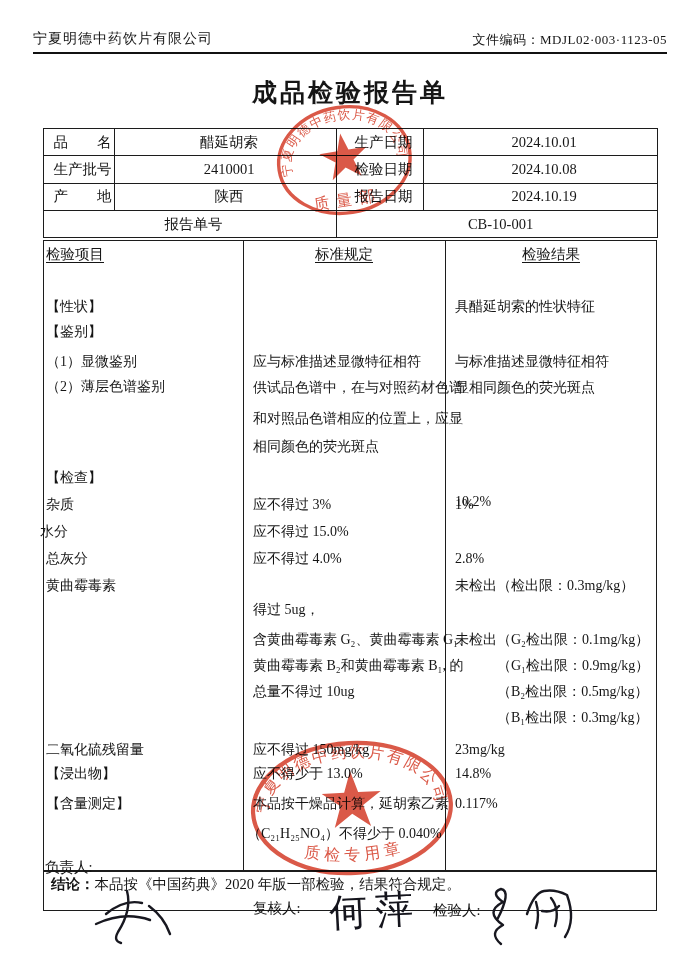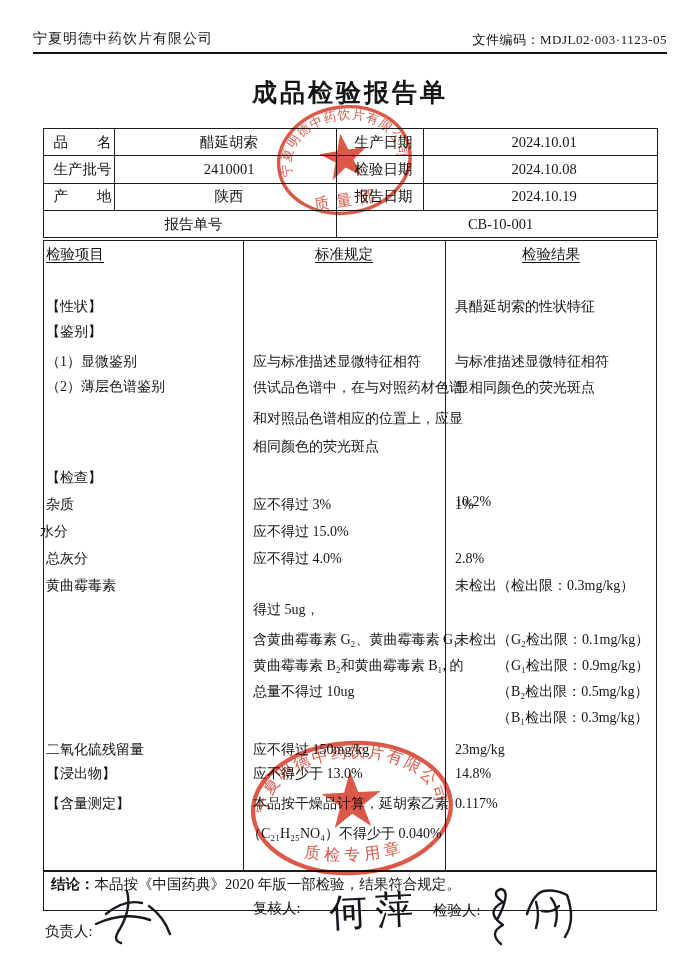--- a/index.html
+++ b/index.html
@@ -114,21 +114,21 @@
   <div class="ln" style="left:455px;top:631px">未检出（G₂检出限：0.1mg/kg）</div>
   <div class="ln" style="left:497px;top:657px">（G₁检出限：0.9mg/kg）</div>
   <div class="ln" style="left:497px;top:683px">（B₂检出限：0.5mg/kg）</div>
   <div class="ln" style="left:497px;top:709px">（B₁检出限：0.3mg/kg）</div>
   <div class="ln" style="left:455px;top:741px">23mg/kg</div>
   <div class="ln" style="left:455px;top:765px">14.8%</div>
   <div class="ln" style="left:455px;top:795px">0.117%</div>
 
   <div class="concl"><b>结论：</b><span>本品按《中国药典》2020 年版一部检验，结果符合规定。</span></div>
 
-  <div class="siglabel" style="left:45px;top:922px">负责人:</div>
+  <div class="siglabel" style="left:45px;top:858px">负责人:</div>
   <div class="siglabel" style="left:253px;top:899px">复核人:</div>
   <div class="siglabel" style="left:433px;top:901px">检验人:</div>
 
   <svg class="sigsvg" width="700" height="82" viewBox="0 0 700 82">
     <g stroke="#181820" stroke-width="2.4" fill="none" stroke-linecap="round" stroke-linejoin="round">
       <g>
         <path d="M106,36 q18,-15 36,-11"></path>
         <path d="M127,13 q5,19 -9,41 q-5,9 3,11"></path>
         <path d="M96,46 q28,-13 54,-4"></path>
         <path d="M149,28 q15,11 21,28"></path>

